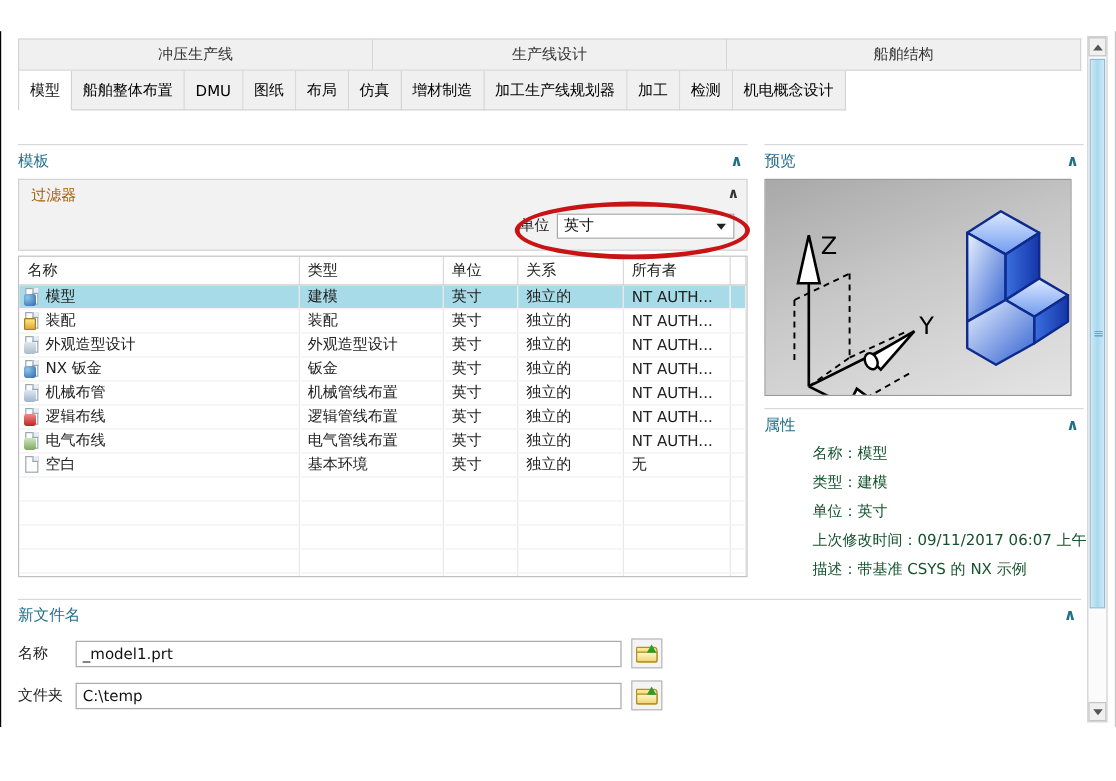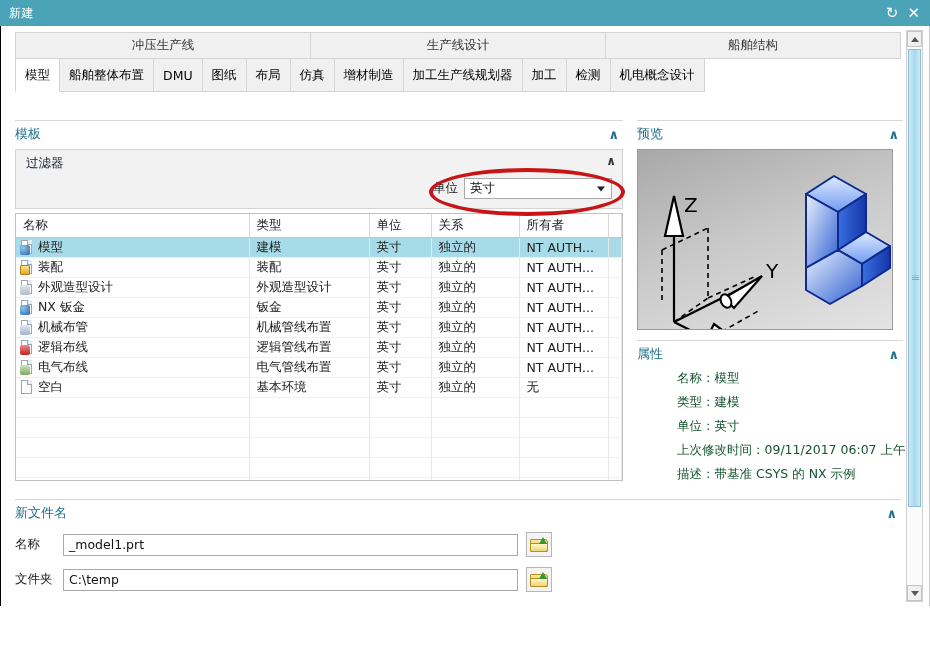--- a/index.html
+++ b/index.html
@@ -86,21 +86,21 @@
   .leftpane { position: absolute; left: 14px; top: 94px; width: 608px; }
   .tpl-hdr { width: 608px; }
 
   .filterbox {
     margin-top: 6px; width: 608px; height: 60px;
     background: #f2f2f2; border: 1px solid #d3d3d3;
     position: relative;
   }
   .filterbox .fb-title {
     position: absolute; left: 10px; top: 5px;
-    font-size: 12.5px; color: #0f172a;
+    font-size: 12.5px; color: #a16207;
   }
   .filterbox .fb-chev {
     position: absolute; right: 6px; top: 4px;
     font-size: 12px; color: #333; font-weight: bold;
   }
   .unitrow {
     position: absolute; right: 10px; top: 28px;
     display: flex; align-items: center; gap: 6px;
   }
   .unitrow .ulabel { font-size: 12.5px; color: #222; }
@@ -258,27 +258,20 @@
   .footer {
     position: absolute; left: 0; top: 606px; width: 930px; height: 45px;
     background: #ffffff;
   }
 </style>
 </head>
 <body>
 
 <div id="app">
 
-  <div class="titlebar">
-    <div class="ttl">新建</div>
-    <div class="tb-btns">
-      <span class="tb-ico">↻</span>
-      <span class="tb-ico">✕</span>
-    </div>
-  </div>
 
   <div class="dlgbody">
 
     <div class="tabwrap">
       <div class="toprow">
         <div class="grp">冲压生产线</div>
         <div class="grp">生产线设计</div>
         <div class="grp">船舶结构</div>
       </div>
       <div class="bottomrow">

